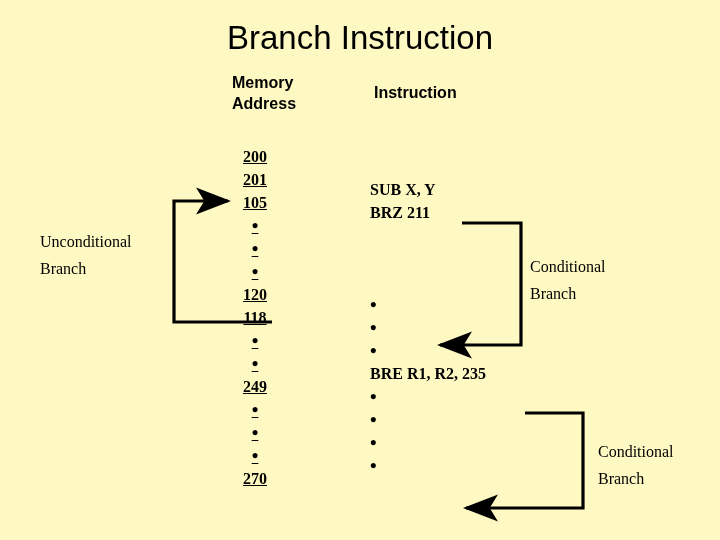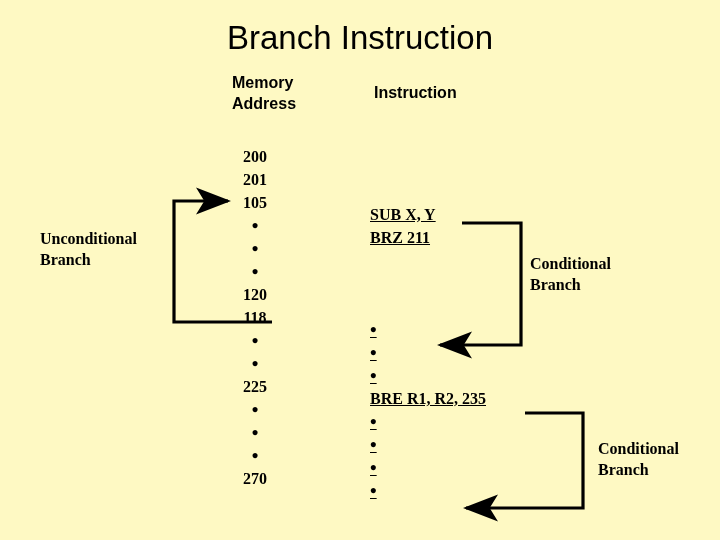--- a/index.html
+++ b/index.html
@@ -52,50 +52,50 @@
   }
   #addr-column {
     position: absolute;
     left: 210px;
     top: 145px;
     width: 90px;
   }
   #instr-column {
     position: absolute;
     left: 370px;
-    top: 157px;
+    top: 132px;
     width: 200px;
-    text-decoration: underline;
   }
   .row {
     height: 23px;
     line-height: 23px;
     font-family: "Liberation Serif", "DejaVu Serif", serif;
     font-weight: bold;
     font-size: 16px;
     color: #000000;
     white-space: nowrap;
   }
   #addr-column .row {
     text-align: center;
     padding-right: 0px;
+    text-decoration: underline;
   }
   #instr-column .row {
     text-align: left;
   }
   .row.dot {
     font-size: 19px;
     font-weight: bold;
   }
   .side-label {
     position: absolute;
     font-family: "Liberation Serif", "DejaVu Serif", serif;
-    font-weight: bold;
+    font-weight: normal;
     font-size: 16px;
-    line-height: 21px;
+    line-height: 27px;
     color: #000000;
     white-space: pre-line;
   }
   #label-unconditional-branch {
     left: 40px;
     top: 228px;
     width: 130px;
     text-align: left;
   }
   #label-conditional-branch-1 {
@@ -134,21 +134,21 @@
       <div class="row">200</div>
       <div class="row">201</div>
       <div class="row">105</div>
       <div class="row dot">•</div>
       <div class="row dot">•</div>
       <div class="row dot">•</div>
       <div class="row">120</div>
       <div class="row">118</div>
       <div class="row dot">•</div>
       <div class="row dot">•</div>
-      <div class="row">225</div>
+      <div class="row">249</div>
       <div class="row dot">•</div>
       <div class="row dot">•</div>
       <div class="row dot">•</div>
       <div class="row">270</div>
     </div>
   <div id="instr-column">
       <div class="row"></div>
       <div class="row"></div>
       <div class="row">SUB X, Y</div>
       <div class="row">BRZ 211</div>

